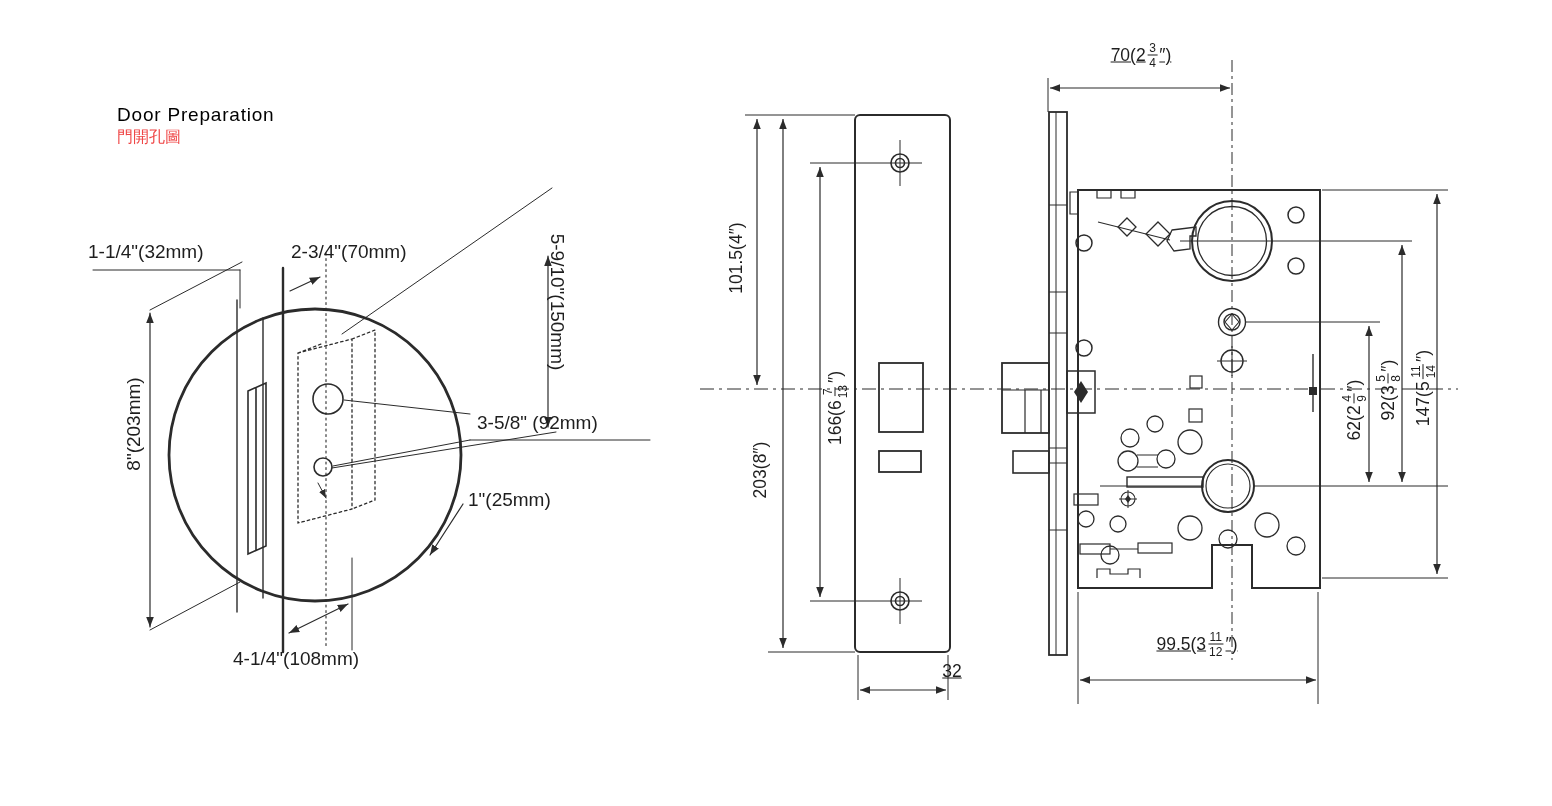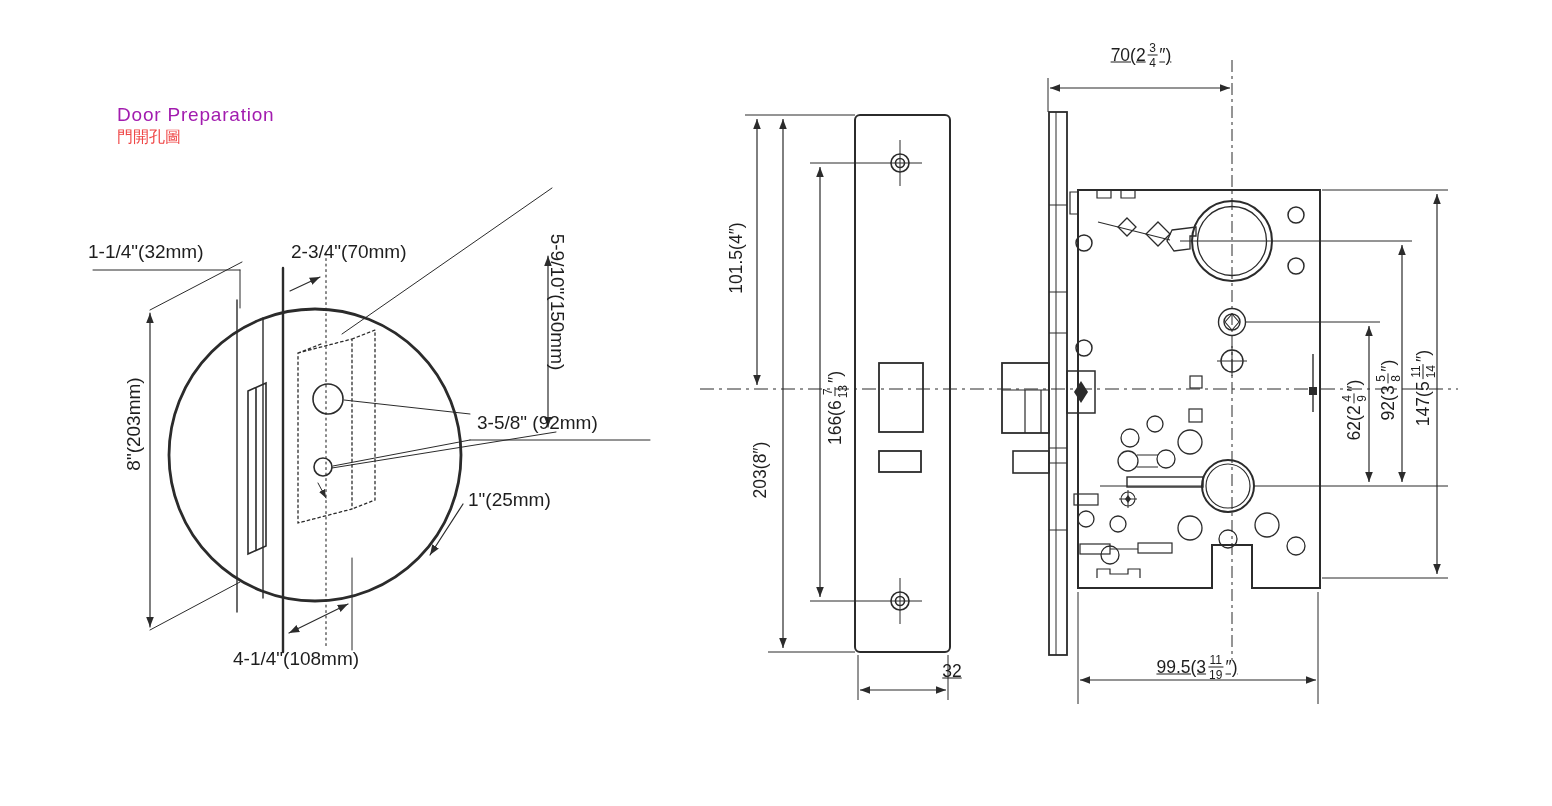--- a/index.html
+++ b/index.html
@@ -4,21 +4,21 @@
 <style>
   html,body{margin:0;padding:0;background:#fff;}
   #canvas{position:relative;width:1552px;height:806px;background:#ffffff;overflow:hidden;
           font-family:"Liberation Sans",sans-serif;}
   svg{position:absolute;left:0;top:0;}
   .lbl{position:absolute;color:#1e1e1e;font:19px "Liberation Sans",sans-serif;white-space:nowrap;}
   .lbl-sm{font-size:17.5px;}
   .ctr{transform:translate(-50%,-50%);text-decoration:underline;}
   .rot90{transform:translate(-50%,-50%) rotate(90deg);}
   .rot270{transform:translate(-50%,-50%) rotate(-90deg);}
-  .title-en{font-size:19px;letter-spacing:.8px;color:#a21caf;}
+  .title-en{font-size:19px;letter-spacing:.8px;color:#000000;}
   .title-zh{font-size:16px;color:#ef4444;}
   .frac{display:inline-flex;flex-direction:column;align-items:center;vertical-align:middle;
         line-height:1;font-size:12px;margin:0 2px;position:relative;top:-1px;}
   .fnum{border-bottom:1.4px solid #1e1e1e;padding:0 1.5px 1px;}
   .fden{padding-top:1px;}
 </style>
 </head>
 <body>
 
 <div id="canvas">
@@ -206,20 +206,20 @@
 
 <div class="lbl lbl-sm rot270" style="left:1424px;top:388px">
   <span>147(5</span><span class="frac">
         <span class="fnum">11</span>
         <span class="fden">14</span>
       </span><span>″)</span>
 </div>
 
 <div class="lbl lbl-sm ctr" style="left:952px;top:671px">32</div>
 
-<div class="lbl lbl-sm ctr" style="left:1197px;top:668px">
+<div class="lbl lbl-sm ctr" style="left:1197px;top:645px">
   <span>99.5(3</span><span class="frac">
         <span class="fnum">11</span>
-        <span class="fden">19</span>
+        <span class="fden">12</span>
       </span><span>″)</span>
 </div>
 
 </div>
 
 </body></html>

